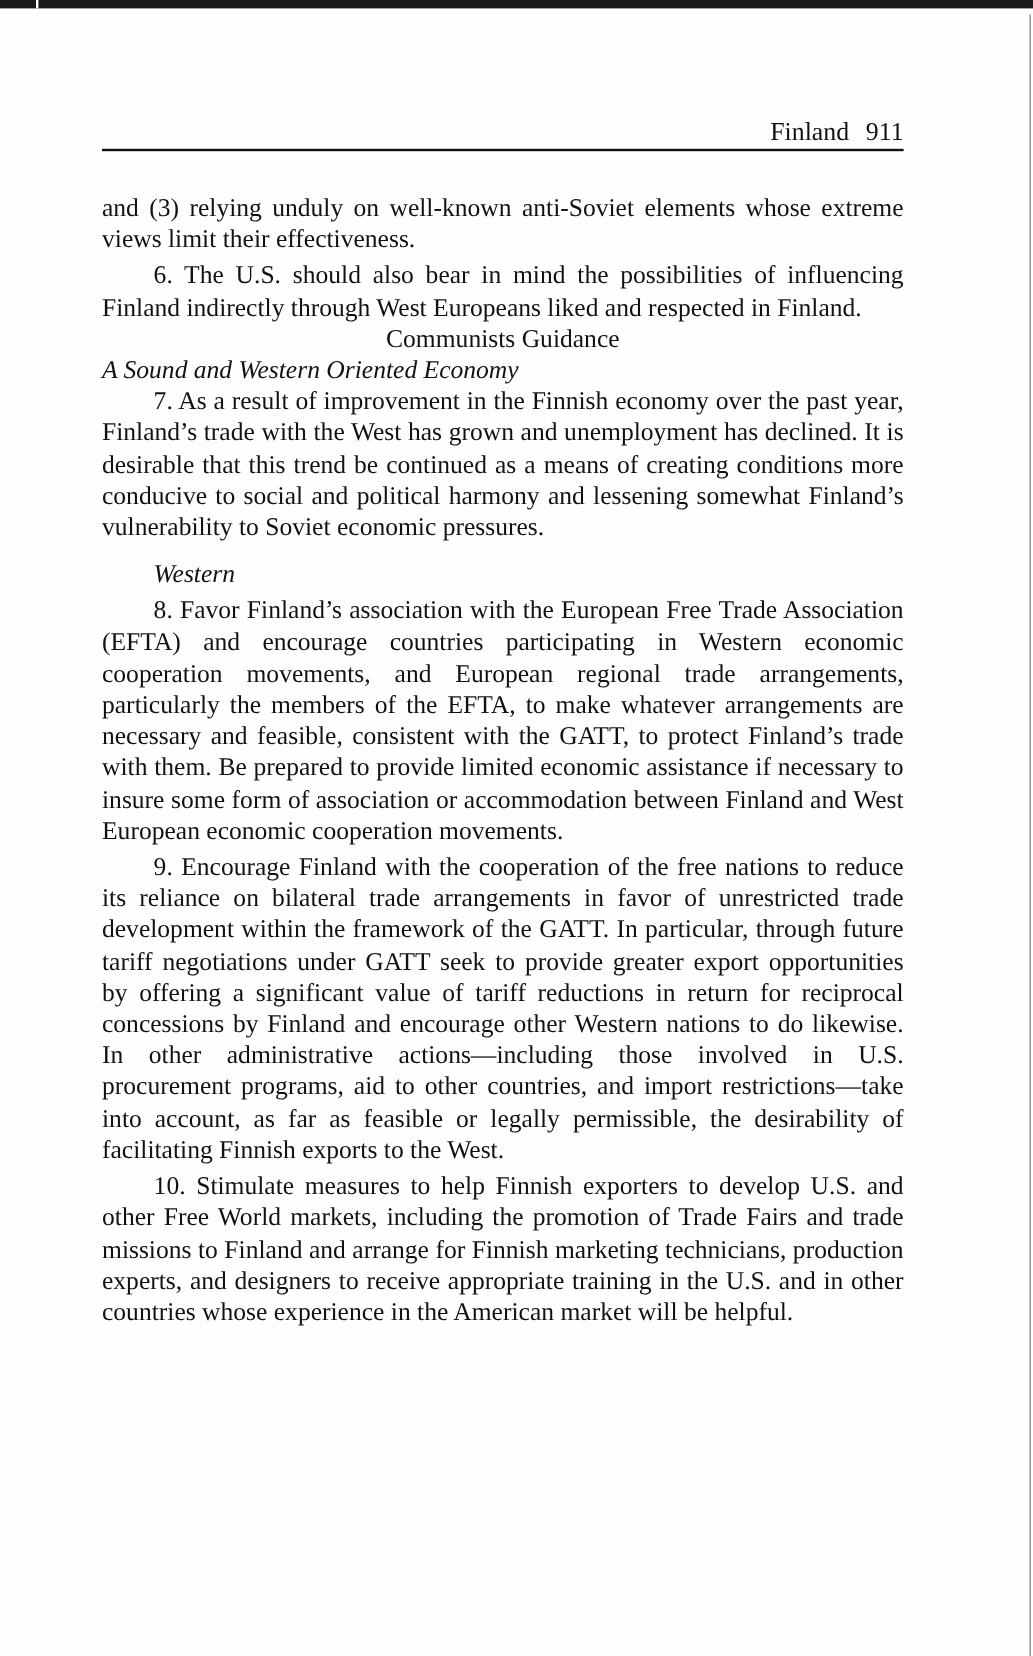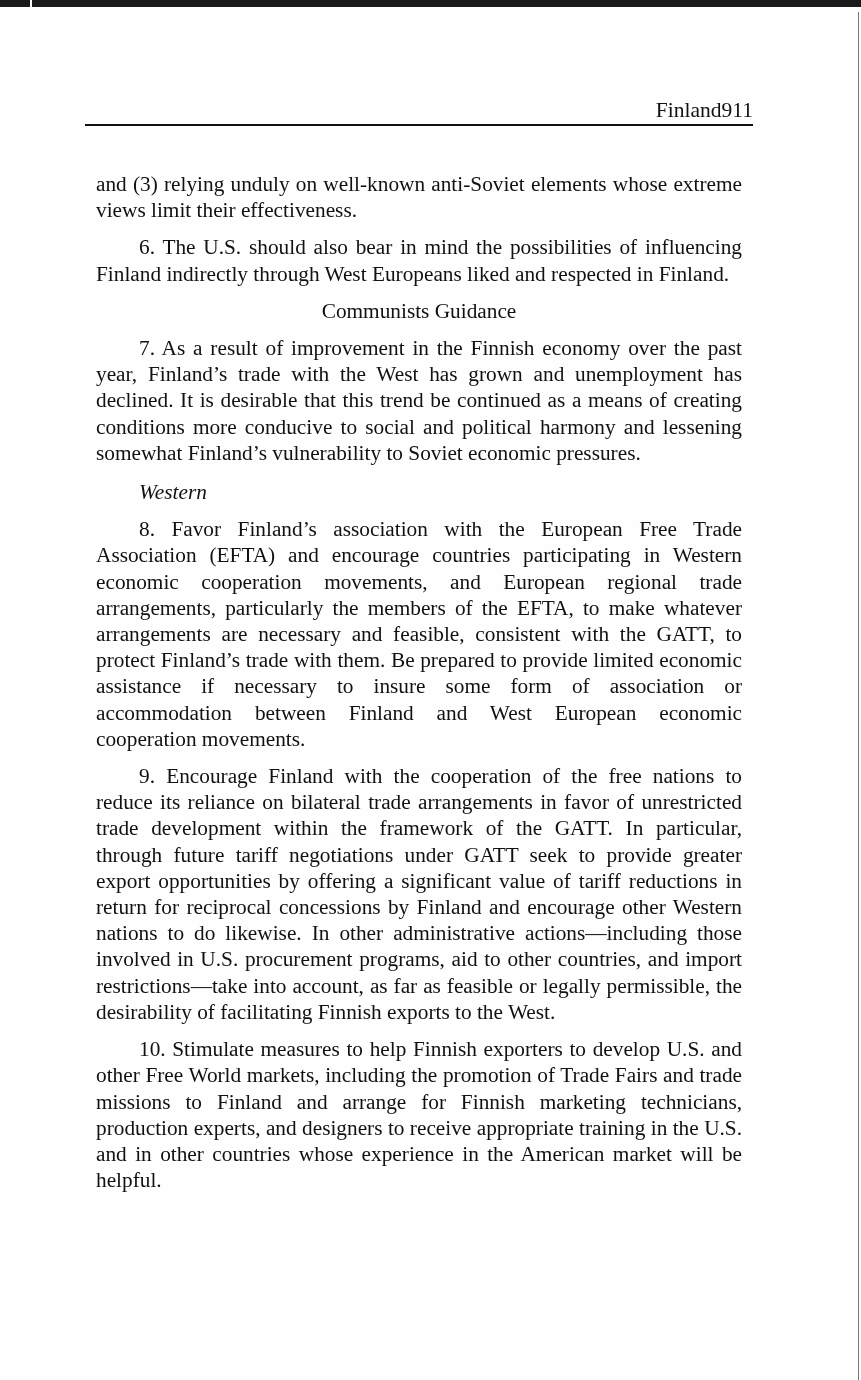--- a/index.html
+++ b/index.html
@@ -18,30 +18,30 @@
     position: absolute; left: 30px; top: 0; width: 2px; height: 7px; background: #fff;
   }
   .scan-right {
     position: absolute; right: 2px; top: 12px; width: 1px; height: 1368px;
     background: #777;
   }
   .page-header {
     position: absolute; left: 85px; top: 96px; width: 668px; height: 28px;
     text-align: right; font-size: 21.5px; line-height: 28px;
   }
-  .page-header .title { }
+  .page-header .title { margin-right: 14px; }
   .header-rule {
     position: absolute; left: 85px; top: 124px; width: 668px; height: 2px; background: #111;
   }
   .content {
     position: absolute; left: 85px; top: 160px; width: 668px;
     font-size: 21.3px; line-height: 26.2px; text-align: justify;
     hyphens: manual;
   }
-  .content p { margin: 11px; font-family: Liberation Serif, serif; }
+  .content p { margin: 0; font-family: Liberation Serif, serif; }
   .content p.indent { text-indent: 43px; }
   .content p.gap { margin-top: 4px; }
   .section-heading { text-align: center; margin-top: 13px; margin-bottom: 13px; }
   .subheading { font-style: italic; text-align: left; }
   .subheading.indented { padding-left: 43px; margin-top: 13px; }
 </style>
 </head>
 <body>
 
 <div class="scan-top"></div>
@@ -50,18 +50,19 @@
 
 <div class="page-header">
   <span class="title">Finland</span><span>911</span>
 </div>
 <div class="header-rule"></div>
 
 <div class="content">
   <p>and (3) relying unduly on well-known anti-Soviet elements whose extreme views limit their effectiveness.</p>
   <p class="indent gap">6. The U.S. should also bear in mind the possibilities of influencing Finland indirectly through West Europeans liked and respected in Finland.</p>
   <p class="section-heading">Communists Guidance</p>
+  <p class="subheading">A Sound and Western Oriented Economy</p>
   <p class="indent">7. As a result of improvement in the Finnish economy over the past year, Finland’s trade with the West has grown and unemployment has declined. It is desirable that this trend be continued as a means of creating conditions more conducive to social and political harmony and lessening somewhat Finland’s vulnerability to Soviet economic pressures.</p>
   <p class="subheading indented">Western</p>
   <p class="indent gap">8. Favor Finland’s association with the European Free Trade Association (EFTA) and encourage countries participating in Western economic cooperation movements, and European regional trade arrangements, particularly the members of the EFTA, to make whatever arrangements are necessary and feasible, consistent with the GATT, to protect Finland’s trade with them. Be prepared to provide limited economic assistance if necessary to insure some form of association or accommodation between Finland and West European economic cooperation movements.</p>
   <p class="indent gap">9. Encourage Finland with the cooperation of the free nations to reduce its reliance on bilateral trade arrangements in favor of unrestricted trade development within the framework of the GATT. In particular, through future tariff negotiations under GATT seek to provide greater export opportunities by offering a significant value of tariff reductions in return for reciprocal concessions by Finland and encourage other Western nations to do likewise. In other administrative actions—including those involved in U.S. procurement programs, aid to other countries, and import restrictions—take into account, as far as feasible or legally permissible, the desirability of facilitating Finnish exports to the West.</p>
   <p class="indent gap">10. Stimulate measures to help Finnish exporters to develop U.S. and other Free World markets, including the promotion of Trade Fairs and trade missions to Finland and arrange for Finnish marketing technicians, production experts, and designers to receive appropriate training in the U.S. and in other countries whose experience in the American market will be helpful.</p>
 </div>
 
 </body></html>

